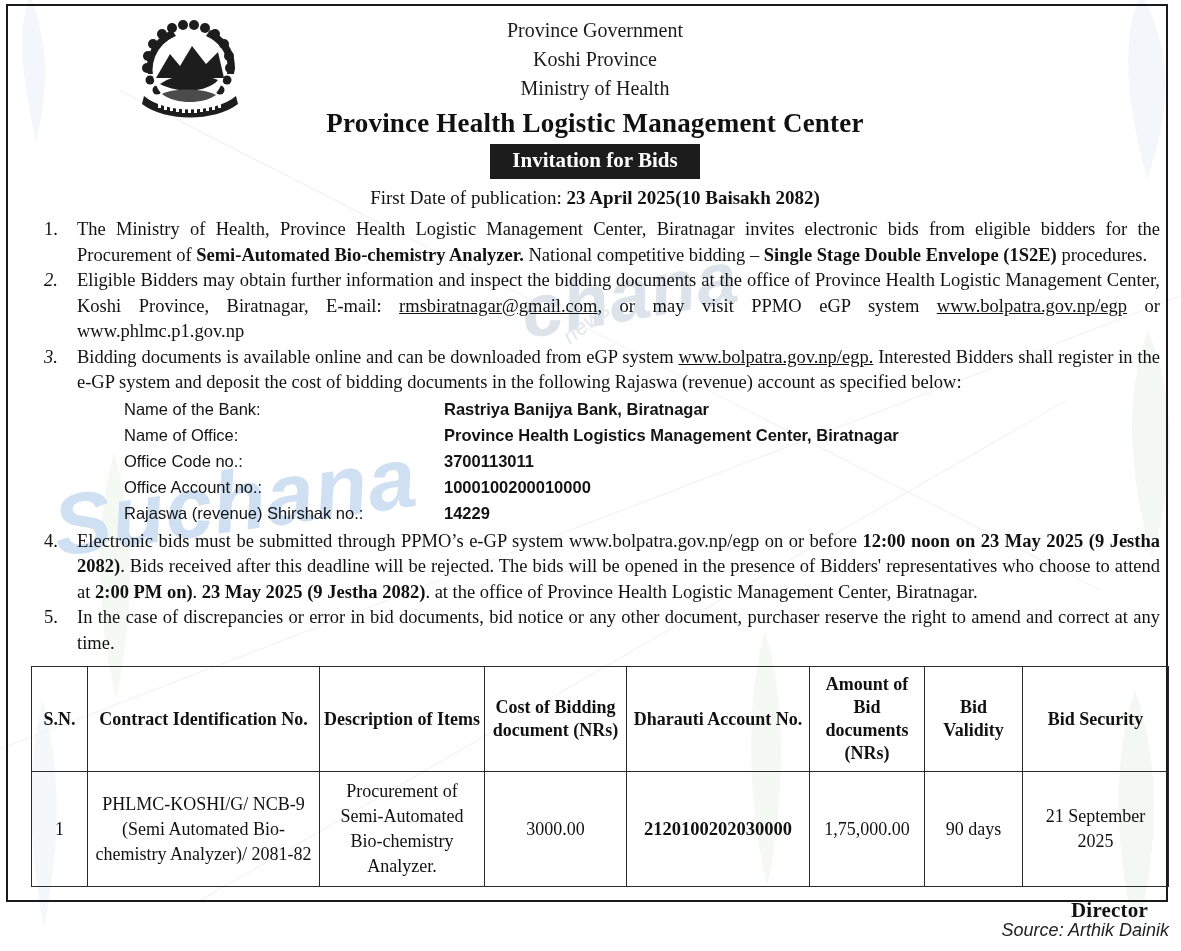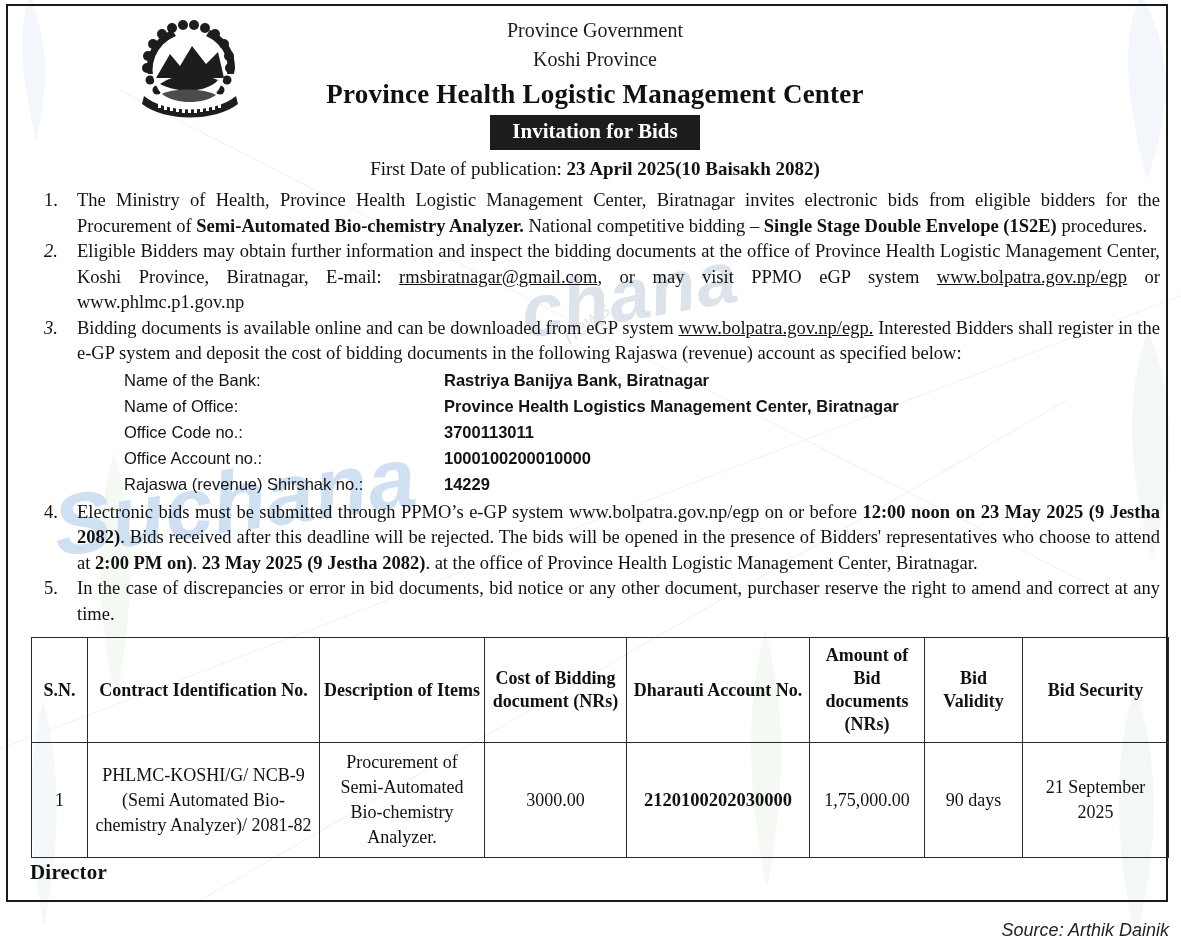--- a/index.html
+++ b/index.html
@@ -195,23 +195,24 @@
   .col-cid     { width: 232px; }
   .col-desc    { width: 165px; }
   .col-cost    { width: 142px; }
   .col-dha     { width: 183px; }
   .col-amt     { width: 115px; }
   .col-val     { width: 98px; }
   .col-sec     { width: 146px; }
 
   
   .signature {
+    text-align: right;
     font-size: 21px;
     font-weight: bold;
-    margin-top: 2px;
+    margin-top: 11px;
     padding-right: 12px;
     letter-spacing: 0.2px;
   }
 
   
   .source {
     position: absolute;
     right: 12px;
     bottom: 10px;
     font-family: "Liberation Sans", sans-serif;
@@ -311,20 +312,21 @@
               <rect x="74" y="89" width="3" height="5"></rect>
             <rect x="80" y="88" width="3" height="5"></rect>
               <rect x="86" y="87" width="3" height="5"></rect>
             <rect x="92" y="85" width="3" height="5"></rect>
           </g>
         </g>
       </svg>
 
       <div class="hd-line">Province Government</div>
       <div class="hd-line">Koshi Province</div>
+      <div class="hd-line">Ministry of Health</div>
       <div class="hd-title">Province Health Logistic Management Center</div>
 
       <div class="banner-wrap">
         <span class="banner">Invitation for Bids</span>
       </div>
 
       <div class="pubdate"><span>First Date of publication</span><span>: </span><b>23 April 2025(10 Baisakh 2082)</b></div>
     </div>
 
     <ol class="clauses">

